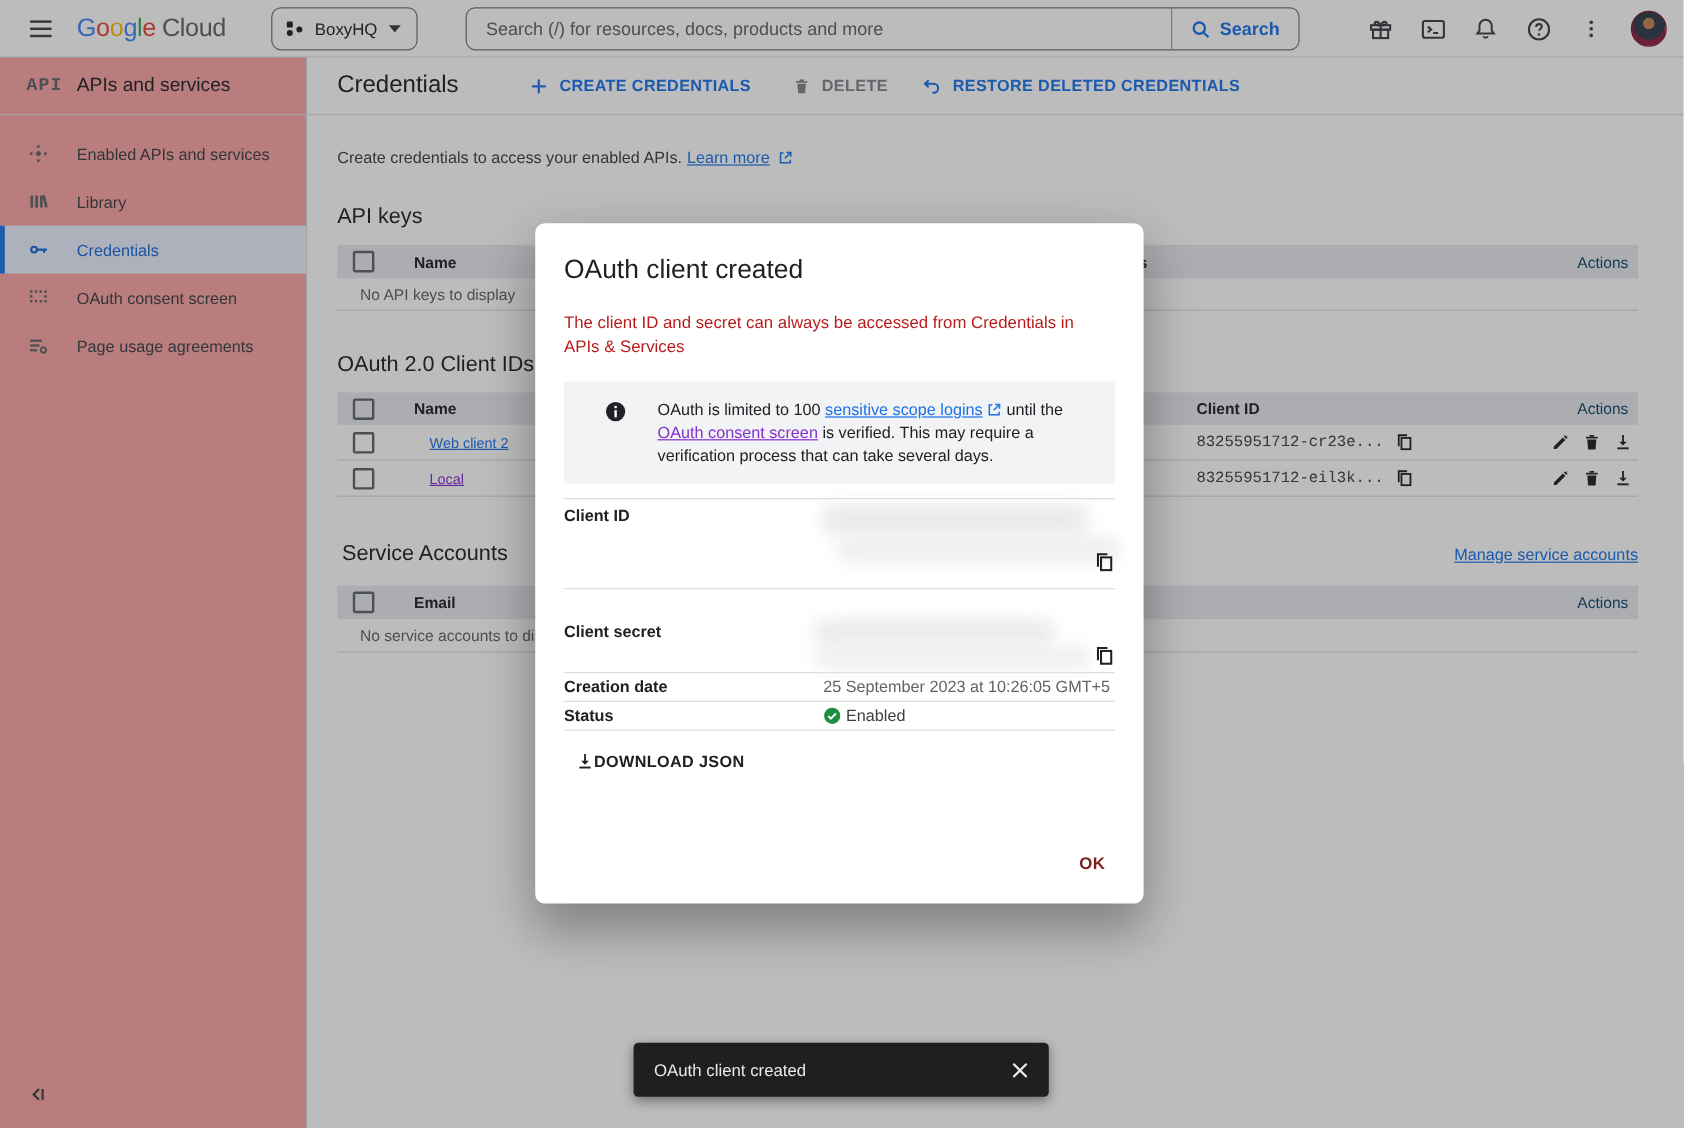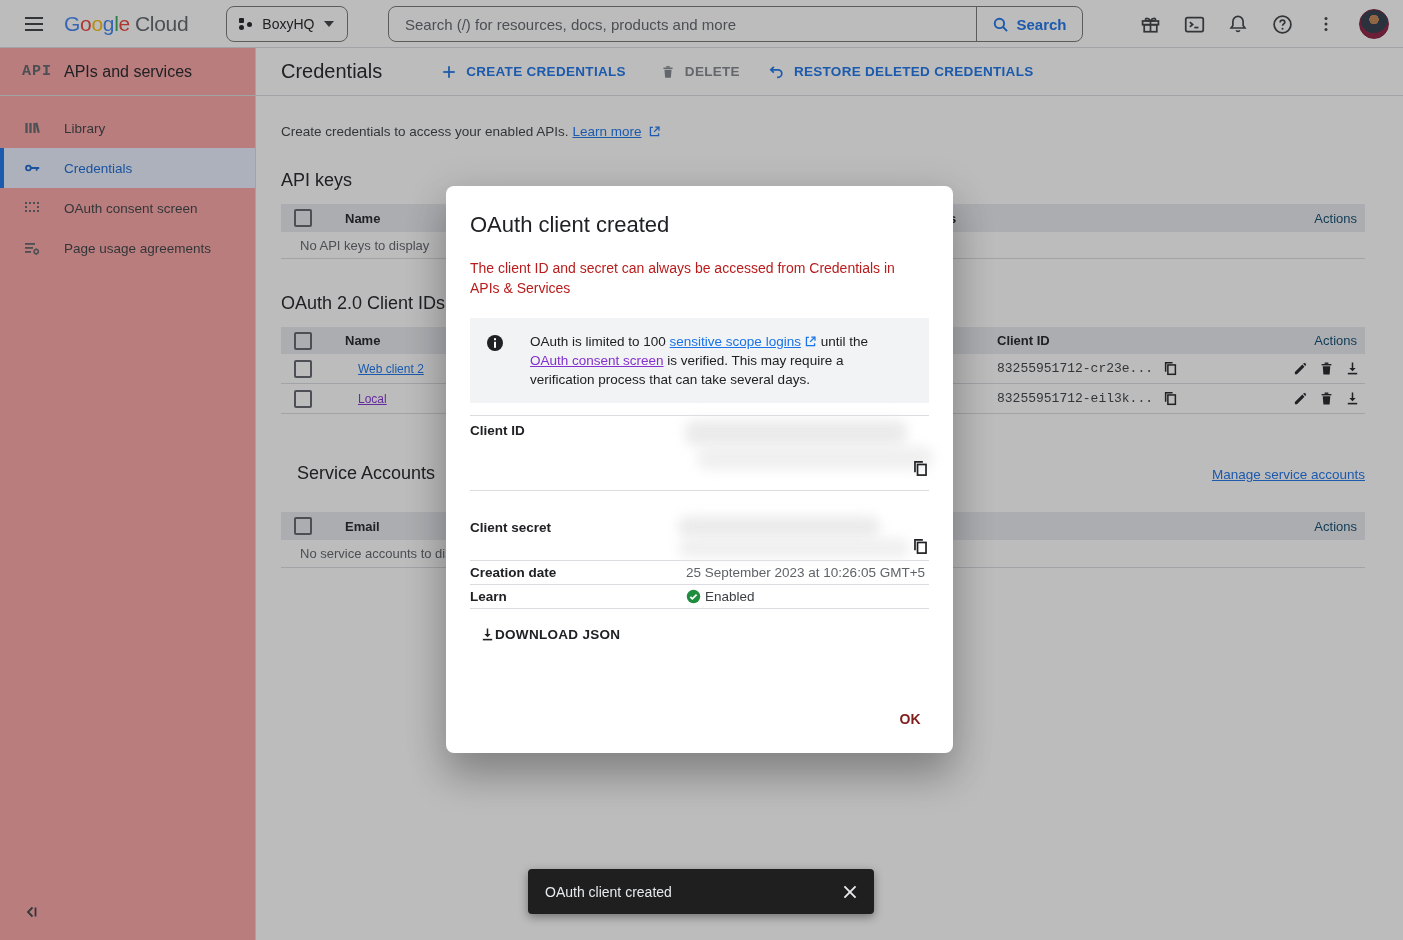--- a/index.html
+++ b/index.html
@@ -92,21 +92,21 @@
   .row-actions { display:flex; justify-content:flex-end; gap:10px; padding-right:4px; }
   .rico { width:16px; height:16px; color:#202124; cursor:pointer; }
 
   
   .scrim { position:absolute; inset:0; background:rgba(32,33,36,.3); z-index:50; }
   .dialog { position:absolute; left:446px; top:186px; width:507px; height:567px; background:#fff;
             border-radius:8px; z-index:60; padding:24px;
             box-shadow:0 24px 38px rgba(0,0,0,.22), 0 9px 46px rgba(0,0,0,.14); }
   .dlg-title { font-size:22px; color:#202124; line-height:30px; }
   .dlg-sub { margin-top:18px; font-size:14px; line-height:20px; color:#b91c1c; width:450px; }
-  .notice { margin-top:20px; background:#f1f3f4; border-radius:0; padding:14px 16px; display:flex; gap:26px; }
+  .notice { margin-top:20px; background:#f1f3f4; border-radius:0; padding:14px 34px; display:flex; gap:26px; }
   .info-ico { width:18px; height:18px; flex:0 0 auto; margin-top:2px; }
   .notice-text { font-size:13.5px; line-height:19px; color:#202124; width:376px; }
   .fields { margin-top:12px; border-top:1px solid #dadce0; }
   .frow { border-bottom:1px solid #dadce0; position:relative; }
   .frow .flabel { font-size:13.5px; font-weight:700; color:#202124; }
   .frow-id { height:75px; padding-top:5px; }
   .frow-secret { height:70px; padding-top:27px; }
   .frow-s { height:24px; display:grid; grid-template-columns:216px 1fr; align-items:center; }
   .fvalue { font-size:13.5px; color:#5f6368; }
   .status-val { display:flex; align-items:center; gap:4px; font-size:13.5px; color:#3c4043; }
@@ -198,20 +198,32 @@
 
 <div class="sidebar">
   <div class="product-head">
     <span class="api-glyph">API</span>
     <span class="product-name">APIs and services</span>
   </div>
   <div class="nav">
     <div class="nav-item">
       <span class="nico">
         <svg viewBox="0 0 18 18" width="18" height="18" fill="currentColor">
+            <path d="M9 1.5L11 4H7z"></path>
+            <path d="M9 16.5L7 14h4z"></path>
+            <path d="M1.5 9L4 7v4z"></path>
+            <path d="M16.5 9L14 11V7z"></path>
+            <rect x="7.2" y="7.2" width="3.6" height="3.6" transform="rotate(45 9 9)"></rect>
+          </svg>
+      </span>
+      <span class="nlabel">Enabled APIs and services</span>
+    </div>
+    <div class="nav-item">
+      <span class="nico">
+        <svg viewBox="0 0 18 18" width="18" height="18" fill="currentColor">
             <rect x="2.4" y="4" width="2.2" height="10"></rect>
             <rect x="6.4" y="4" width="2.2" height="10"></rect>
             <rect x="10.4" y="4" width="2.2" height="10"></rect>
             <rect x="13.4" y="3.6" width="2.2" height="10.4" transform="rotate(-14 14.5 8.8)"></rect>
           </svg>
       </span>
       <span class="nlabel">Library</span>
     </div>
     <div class="nav-item selected">
       <span class="nico">
@@ -389,21 +401,21 @@
           <svg viewBox="0 0 16 16" width="15" height="15" fill="currentColor">
               <path d="M7.2 1.5h1.6v6h2.6L8 11 4.6 7.5h2.6z"></path>
               <rect x="3" y="12.6" width="10" height="1.7"></rect>
             </svg>
         </span>
       </span>
     </div>
   </div>
 
   <div class="sa-head-row">
-    <span class="section-title" style="margin:16px">Service Accounts</span>
+    <span class="section-title" style="margin:4px">Service Accounts</span>
     <a class="link manage-link">Manage service accounts</a>
   </div>
   <div class="tbl" style="margin-top:12px">
     <div class="thead grid-sa">
       <span class="checkbox"></span>
       <span>Email</span>
       <span class="cell-actions">Actions</span>
     </div>
     <div class="empty-row" style="height:28px">No service accounts to display</div>
   </div>
@@ -439,21 +451,21 @@
       <span class="flabel">Client ID</span>
     </div>
     <div class="frow frow-secret">
       <span class="flabel">Client secret</span>
     </div>
     <div class="frow frow-s">
       <span class="flabel">Creation date</span>
       <span class="fvalue">25 September 2023 at 10:26:05 GMT+5</span>
     </div>
     <div class="frow frow-s">
-      <span class="flabel">Learn</span>
+      <span class="flabel">Status</span>
       <span class="status-val">
         <span>
           <svg viewBox="0 0 16 16" width="15" height="15">
               <circle cx="8" cy="8" r="7.2" fill="#1e8e3e"></circle>
               <path d="M4.6 8.3l2.2 2.2 4.5-4.5" fill="none" stroke="#fff" stroke-width="1.8"></path>
             </svg>
         </span>
         <span>Enabled</span>
       </span>
     </div>

